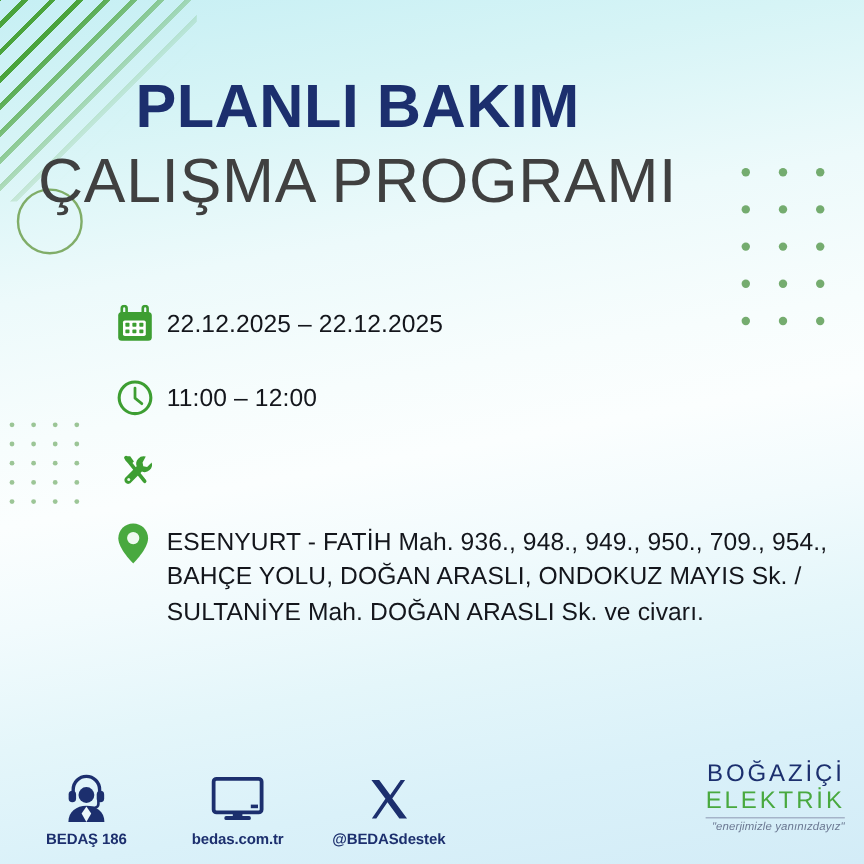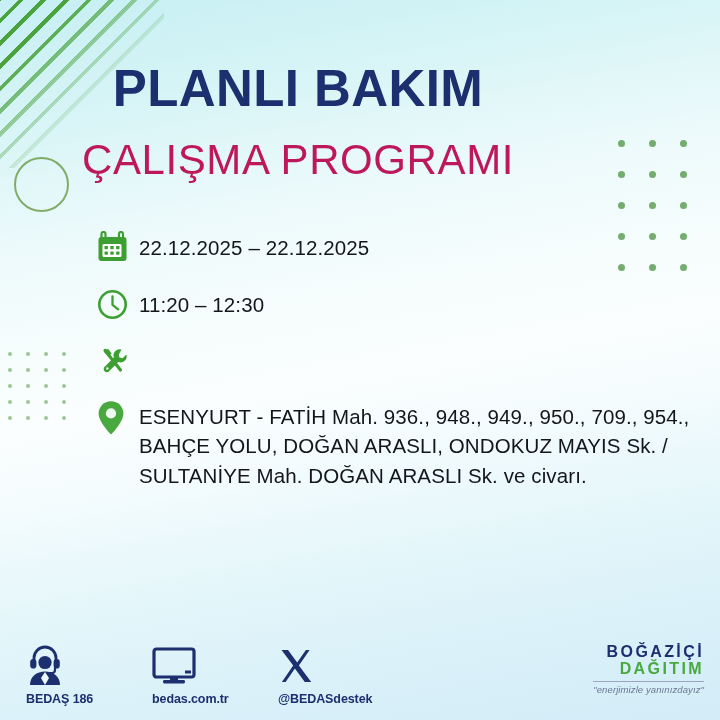--- a/index.html
+++ b/index.html
@@ -98,40 +98,41 @@
   }
   #title-main {
     font-size: 51px;
     font-weight: 800;
     letter-spacing: 0.4px;
     color: #1c2f6e;
     line-height: 1.04;
     font-family: "Liberation Sans", sans-serif;
   }
   #title-sub {
-    font-size: 42px;
+    font-size: 52px;
     font-weight: 400;
-    color: #be185d;
+    color: #404040;
     letter-spacing: 0.6px;
     line-height: 1.18;
-    margin-top: 20px;
+    margin-top: 6px;
     font-family: "Liberation Sans", sans-serif;
   }
 
   
   #info-list {
     position: absolute;
     top: 228px;
     left: 97px;
     width: 600px;
   }
   .info-row {
     display: flex;
     align-items: flex-start;
     margin-bottom: 19px;
+    margin-top: 23px;
   }
   .info-icon {
     width: 42px;
     min-width: 42px;
     height: 38px;
     display: flex;
     align-items: center;
     justify-content: flex-start;
   }
   .info-text {
@@ -148,20 +149,21 @@
     position: absolute;
     left: 26px;
     bottom: 14px;
     display: flex;
     align-items: flex-end;
     gap: 34px;
   }
   .footer-item {
     display: flex;
     flex-direction: column;
+    align-items: center;
     width: 92px;
   }
   .footer-icon { height: 40px; display: flex; align-items: flex-end; }
   .footer-label {
     margin-top: 7px;
     font-size: 12.5px;
     font-weight: 700;
     color: #1c2f6e;
     white-space: nowrap;
     letter-spacing: -0.1px;
@@ -169,22 +171,22 @@
 
   
   #logo {
     position: absolute;
     right: 16px;
     bottom: 24px;
     text-align: right;
     line-height: 1.12;
   }
   .logo-line {
-    font-size: 16px;
-    font-weight: 700;
+    font-size: 20px;
+    font-weight: 400;
     letter-spacing: 2.4px;
   }
   #logo-bogazici { color: #1c2f6e; }
   #logo-elektrik { color: #49a93f; }
   #logo-dagitim  { color: #49a93f; }
   #logo-tagline {
     margin-top: 3px;
     padding-top: 3px;
     border-top: 1px solid #9aa6bd;
     font-size: 9.5px;
@@ -270,21 +272,21 @@
     <div class="info-text">22.12.2025 – 22.12.2025</div>
   </div>
 
   <div class="info-row" id="row-time">
     <div class="info-icon">
       <svg width="31" height="31" viewBox="0 0 31 31">
         <circle cx="15.5" cy="15.5" r="13.2" fill="none" stroke="#3d9e32" stroke-width="2.6"></circle>
         <path d="M15.5 7.4 V15.8 L21.2 20.4" fill="none" stroke="#3d9e32" stroke-width="2.3" stroke-linecap="round" stroke-linejoin="round"></path>
       </svg>
     </div>
-    <div class="info-text">11:20 – 12:30</div>
+    <div class="info-text">11:00 – 12:00</div>
   </div>
 
   <div class="info-row" id="row-work">
     <div class="info-icon">
       <svg width="32" height="31" viewBox="0 0 32 31">
         <g stroke="#3d9e32" stroke-width="3.1" stroke-linecap="round" fill="none">
           <path d="M8 4.5 L23.5 24"></path>
         </g>
         <path d="M24.5 3.5 a6.2 6.2 0 0 0 -7.6 8.1 L8.2 20.3 a3.2 3.2 0 1 0 4.4 4.4 l8.7 -8.7 a6.2 6.2 0 0 0 8.1 -7.6 l-3.8 3.8 -3.2 -0.6 -0.6 -3.2 z" fill="#3d9e32"></path>
         <circle cx="10.3" cy="22.6" r="1.25" fill="#eaf7ea"></circle>
@@ -340,15 +342,15 @@
         <path d="M3.5 3 L15.2 18.6 L3.9 35 L7.6 35 L16.9 21.6 L26.8 35 L33.2 35 L20.9 18.4 L31.6 3 L27.9 3 L19.2 15.4 L10 3 Z" fill="#1c2f6e"></path>
       </svg>
     </div>
     <div class="footer-label">@BEDASdestek</div>
   </div>
 
 </div>
 
 <div id="logo">
   <div class="logo-line" id="logo-bogazici">BOĞAZİÇİ</div>
-  <div class="logo-line" id="logo-elektrik">DAĞITIM</div>
+  <div class="logo-line" id="logo-elektrik">ELEKTRİK</div>
   <div id="logo-tagline">"enerjimizle yanınızdayız"</div>
 </div>
 
 </body></html>

